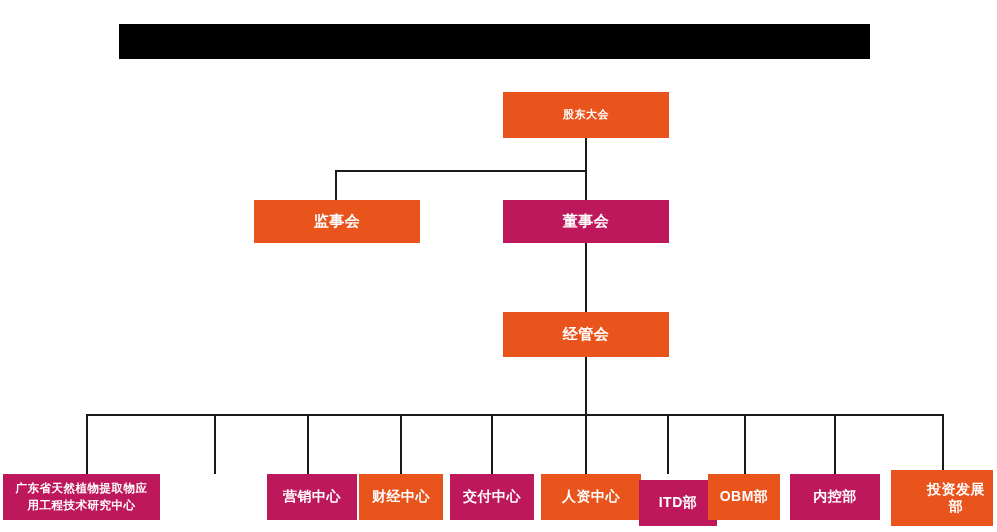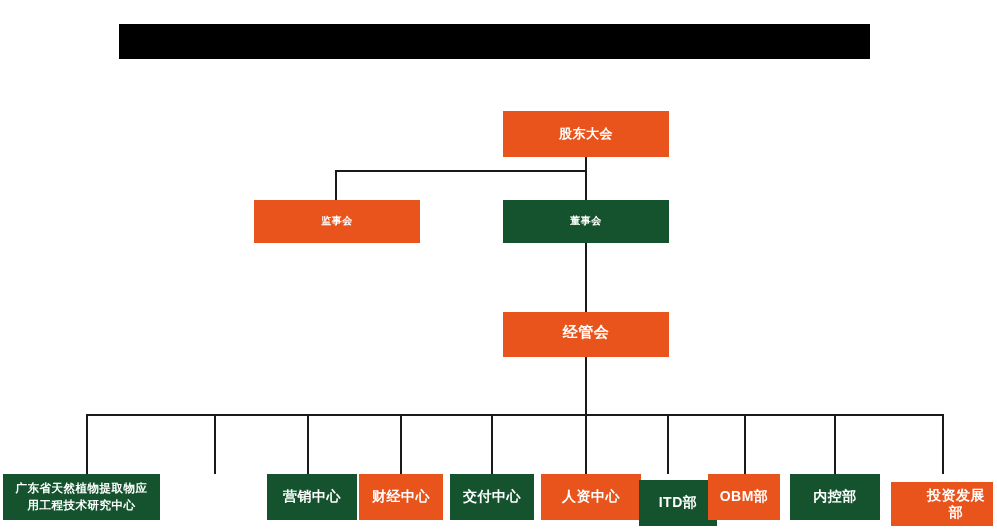--- a/index.html
+++ b/index.html
@@ -55,24 +55,24 @@
     justify-content: center;
     text-align: center;
     color: #ffffff;
     font-weight: bold;
     letter-spacing: 0.5px;
     line-height: 1.25;
     padding: 2px 4px;
     z-index: 3;
   }
   .node.dark  { background: #E9541C; }
-  .node.light { background: #14532d; }
+  .node.light { background: #be185d; }
 
-  .node.lvl1 { font-size: 13px; margin-top: 19px; }
-  .node.lvl2 { font-size: 10px; }
+  .node.lvl1 { font-size: 11px; }
+  .node.lvl2 { font-size: 15px; }
   .node.lvl3 { font-size: 15px; }
   .node.leaf { font-size: 14px; }
   .node.leaf.small { font-size: 11.5px; line-height: 1.45; }
 </style>
 </head>
 <body>
 
 <div id="canvas">
 
   <div class="banner">
@@ -106,21 +106,21 @@
   </div>
 
   <div class="node dark lvl2" style="left:254px; top:200px; width:166px; height:43px;">
     <span>监事会</span>
   </div>
 
   <div class="node light lvl2" style="left:503px; top:200px; width:166px; height:43px;">
     <span>董事会</span>
   </div>
 
-  <div class="node dark lvl3" style="left:503px; top:312px; width:166px; height:45px;font-family:Liberation Mono, monospace;">
+  <div class="node dark lvl3" style="left:503px; top:312px; width:166px; height:45px;">
     <span>经管会</span>
   </div>
 
   <div class="node light leaf small" style="left:3px; top:474px; width:157px; height:46px; flex-direction:column;">
     <span>广东省天然植物提取物应</span>
     <span>用工程技术研究中心</span>
   </div>
 
 
   <div class="node light leaf" style="left:267px; top:474px; width:90px; height:46px;">
@@ -144,17 +144,17 @@
   </div>
 
   <div class="node dark leaf" style="left:708px; top:474px; width:72px; height:46px;text-align:right;">
     <span>OBM部</span>
   </div>
 
   <div class="node light leaf" style="left:790px; top:474px; width:90px; height:46px;">
     <span>内控部</span>
   </div>
 
-  <div class="node dark leaf" style="left:891px; top:482px; width:102px; height:44px;padding-left:32px;">
+  <div class="node dark leaf" style="left:891px; top:470px; width:102px; height:56px;padding-left:32px;">
     <span>投资发展部</span>
   </div>
 
 </div>
 
 </body></html>

